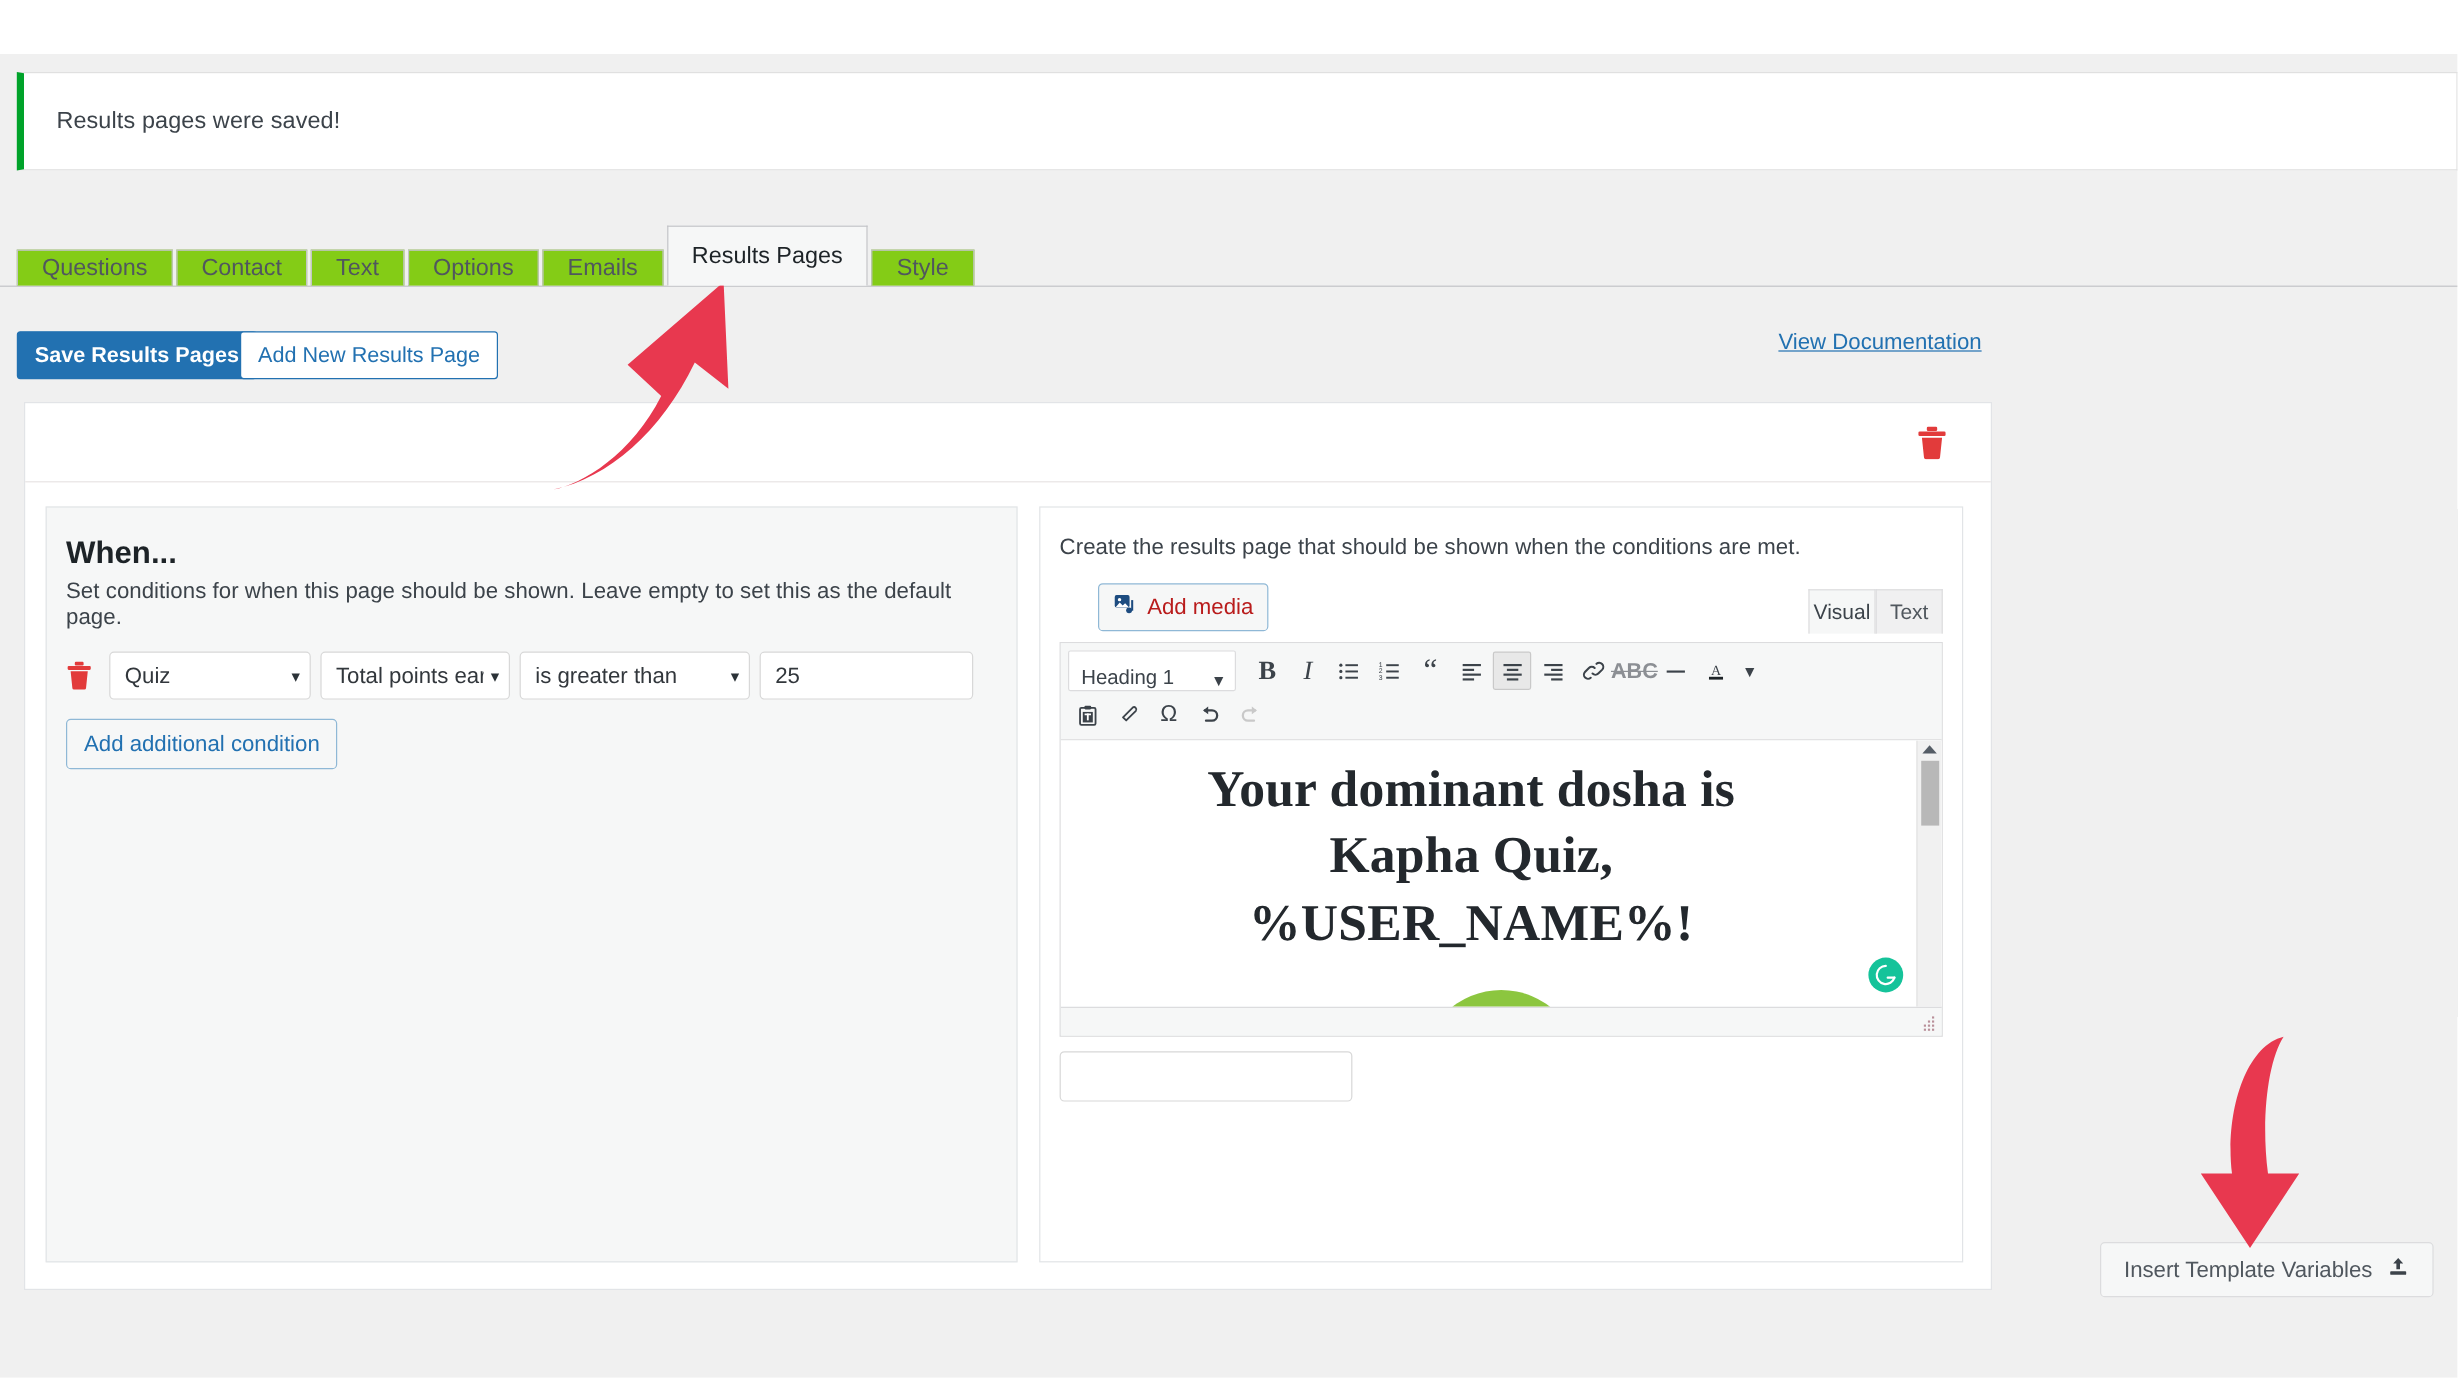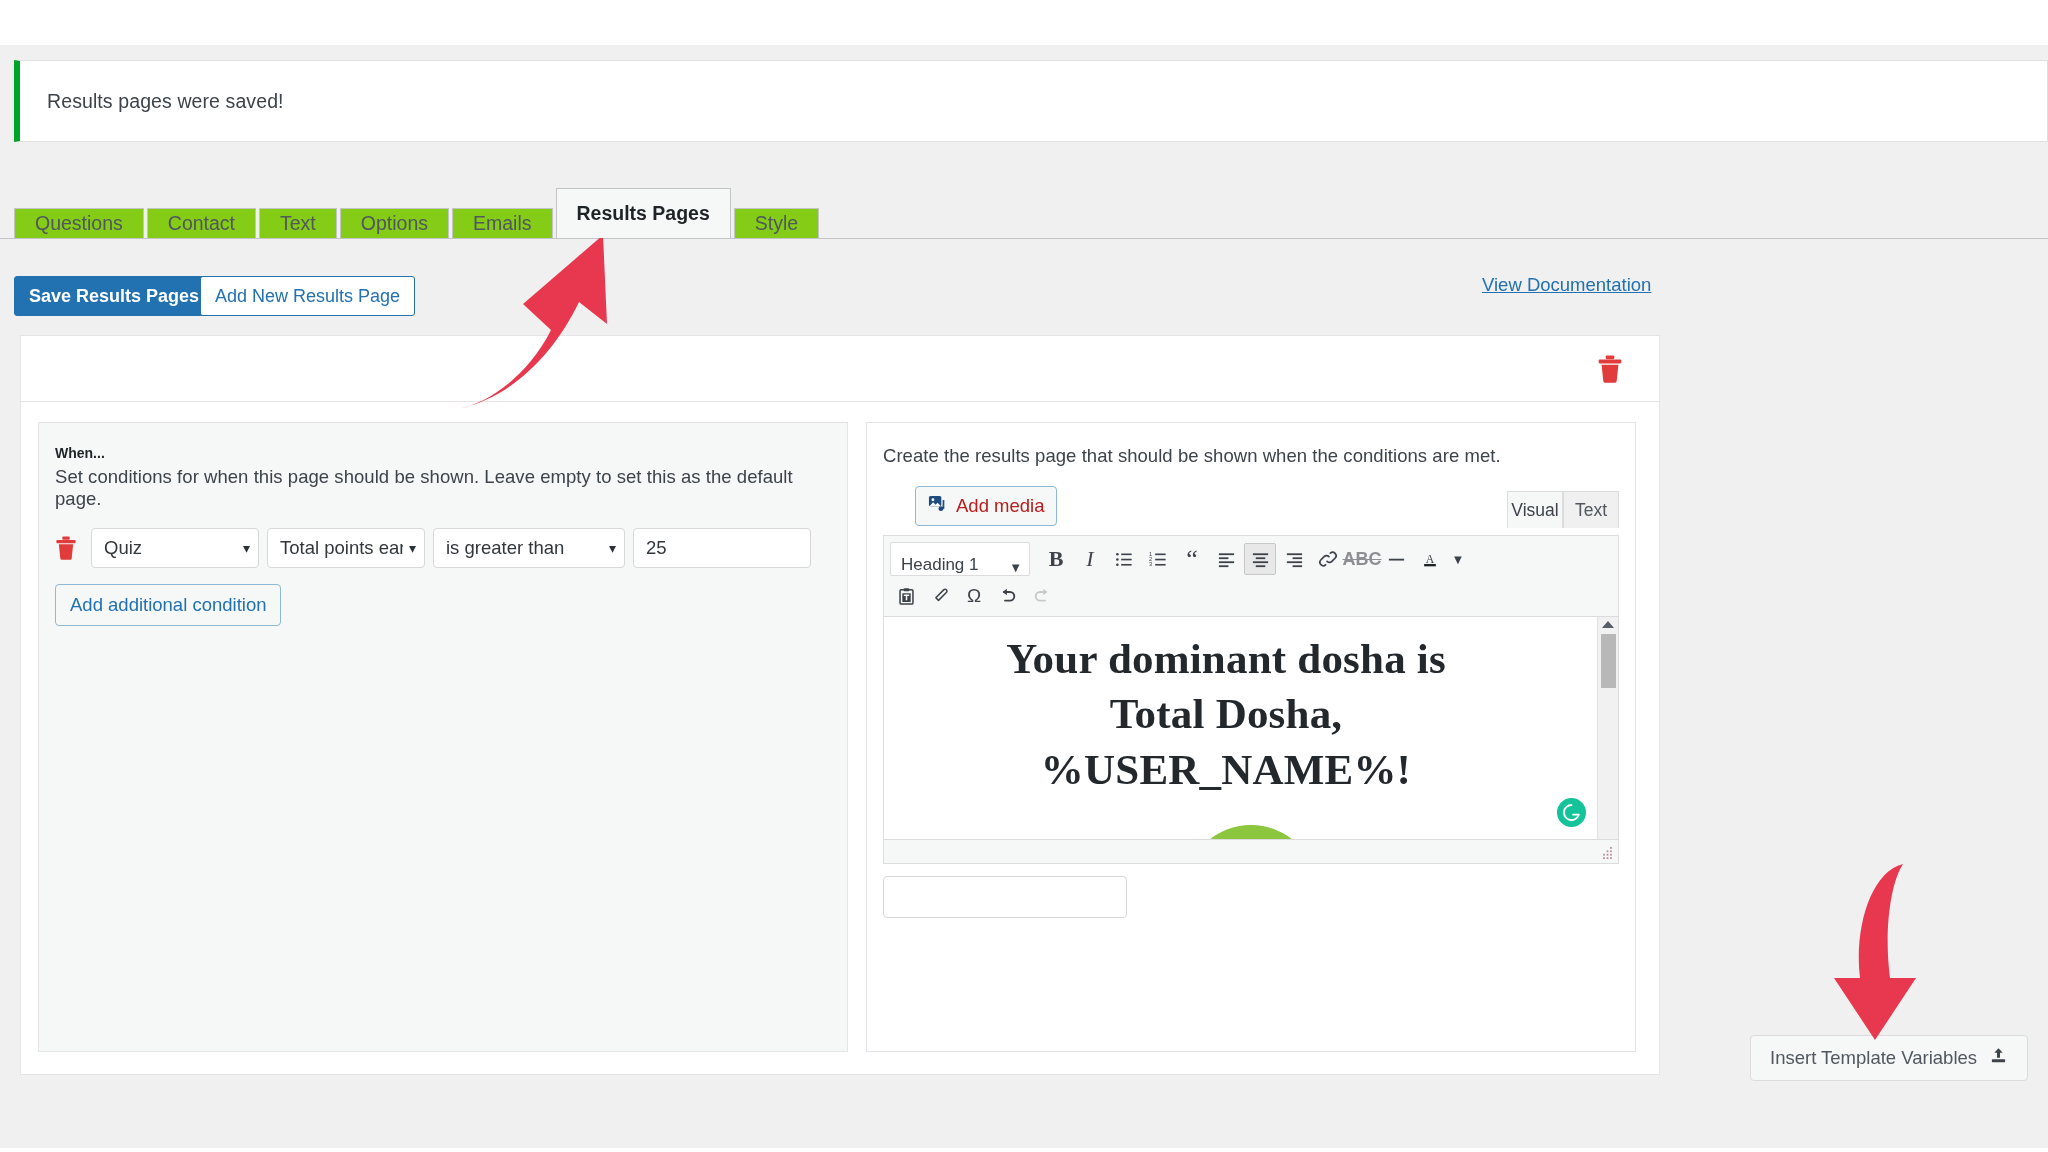--- a/index.html
+++ b/index.html
@@ -44,21 +44,21 @@
     margin-right: 3px;
     font-size: 19.5px;
     color: #50575e;
     position: relative;
     cursor: pointer;
     white-space: nowrap;
   }
   .tab.active {
     background: #f6f7f7;
     color: #1d2327;
-    font-weight: 700;
+    font-weight: 400;
     border-color: #c3c4c7;
     height: 50px;
     z-index: 3;
   }
   .tab-strip-line {
     position: absolute; left: 0; top: 238px; width: 2048px; height: 1px;
     background: #c3c4c7;
   }
 
   
@@ -106,21 +106,21 @@
   .card-body { display: flex; padding: 20px 17px 0 17px; gap: 18px; }
   .panel {
     background: #f6f7f7;
     border: 1px solid #e2e4e7;
     padding: 22px 16px 16px 16px;
   }
   .panel-when { width: 810px; height: 630px; }
   .panel-show { width: 770px; height: 630px; background: transparent; border-color: #e2e4e7; }
 
   .panel-title {
-    font-size: 14px; font-weight: 700; color: #1d2327;
+    font-size: 26px; font-weight: 700; color: #1d2327;
     margin-bottom: 5px;
   }
   .panel-desc {
     font-size: 18.5px; color: #3c434a; margin-bottom: 18px;
     letter-spacing: .05px;
   }
 
   
   .cond-row { display: flex; align-items: center; gap: 8px; margin-bottom: 16px; }
   .trash-cond { width: 22px; height: 26px; margin-right: 6px; cursor: pointer; }
@@ -479,21 +479,21 @@
                     <path d="M14 6 H8 a4.3 4.3 0 0 0 0 8.6 H13" fill="none" stroke="#c9c9c9" stroke-width="1.9" stroke-linecap="round"></path>
                     <path d="M11.2 2.8 L15.4 6 L11.2 9.2 Z" fill="#c9c9c9"></path>
                   </svg>
               </div>
             </div>
           </div>
 
           <div class="ed-content">
             <div class="ed-doc">
               <div class="ed-h1">Your dominant dosha is</div>
-              <div class="ed-h1">Total Dosha,</div>
+              <div class="ed-h1">Kapha Quiz,</div>
               <div class="ed-h1">%USER_NAME%!</div>
             </div>
 
             <svg class="dosha-art" viewBox="0 0 210 110">
               <circle cx="105" cy="104" r="66" fill="#8cc63f"></circle>
               <circle cx="50" cy="106" r="34" fill="#5a4a3f"></circle>
               <circle cx="160" cy="106" r="34" fill="#5a4a3f"></circle>
               <circle cx="105" cy="100" r="46" fill="#5a4a3f"></circle>
               <circle cx="186" cy="116" r="22" fill="#d7df23"></circle>
               <circle cx="105" cy="112" r="45" fill="#1b9dc4"></circle>

